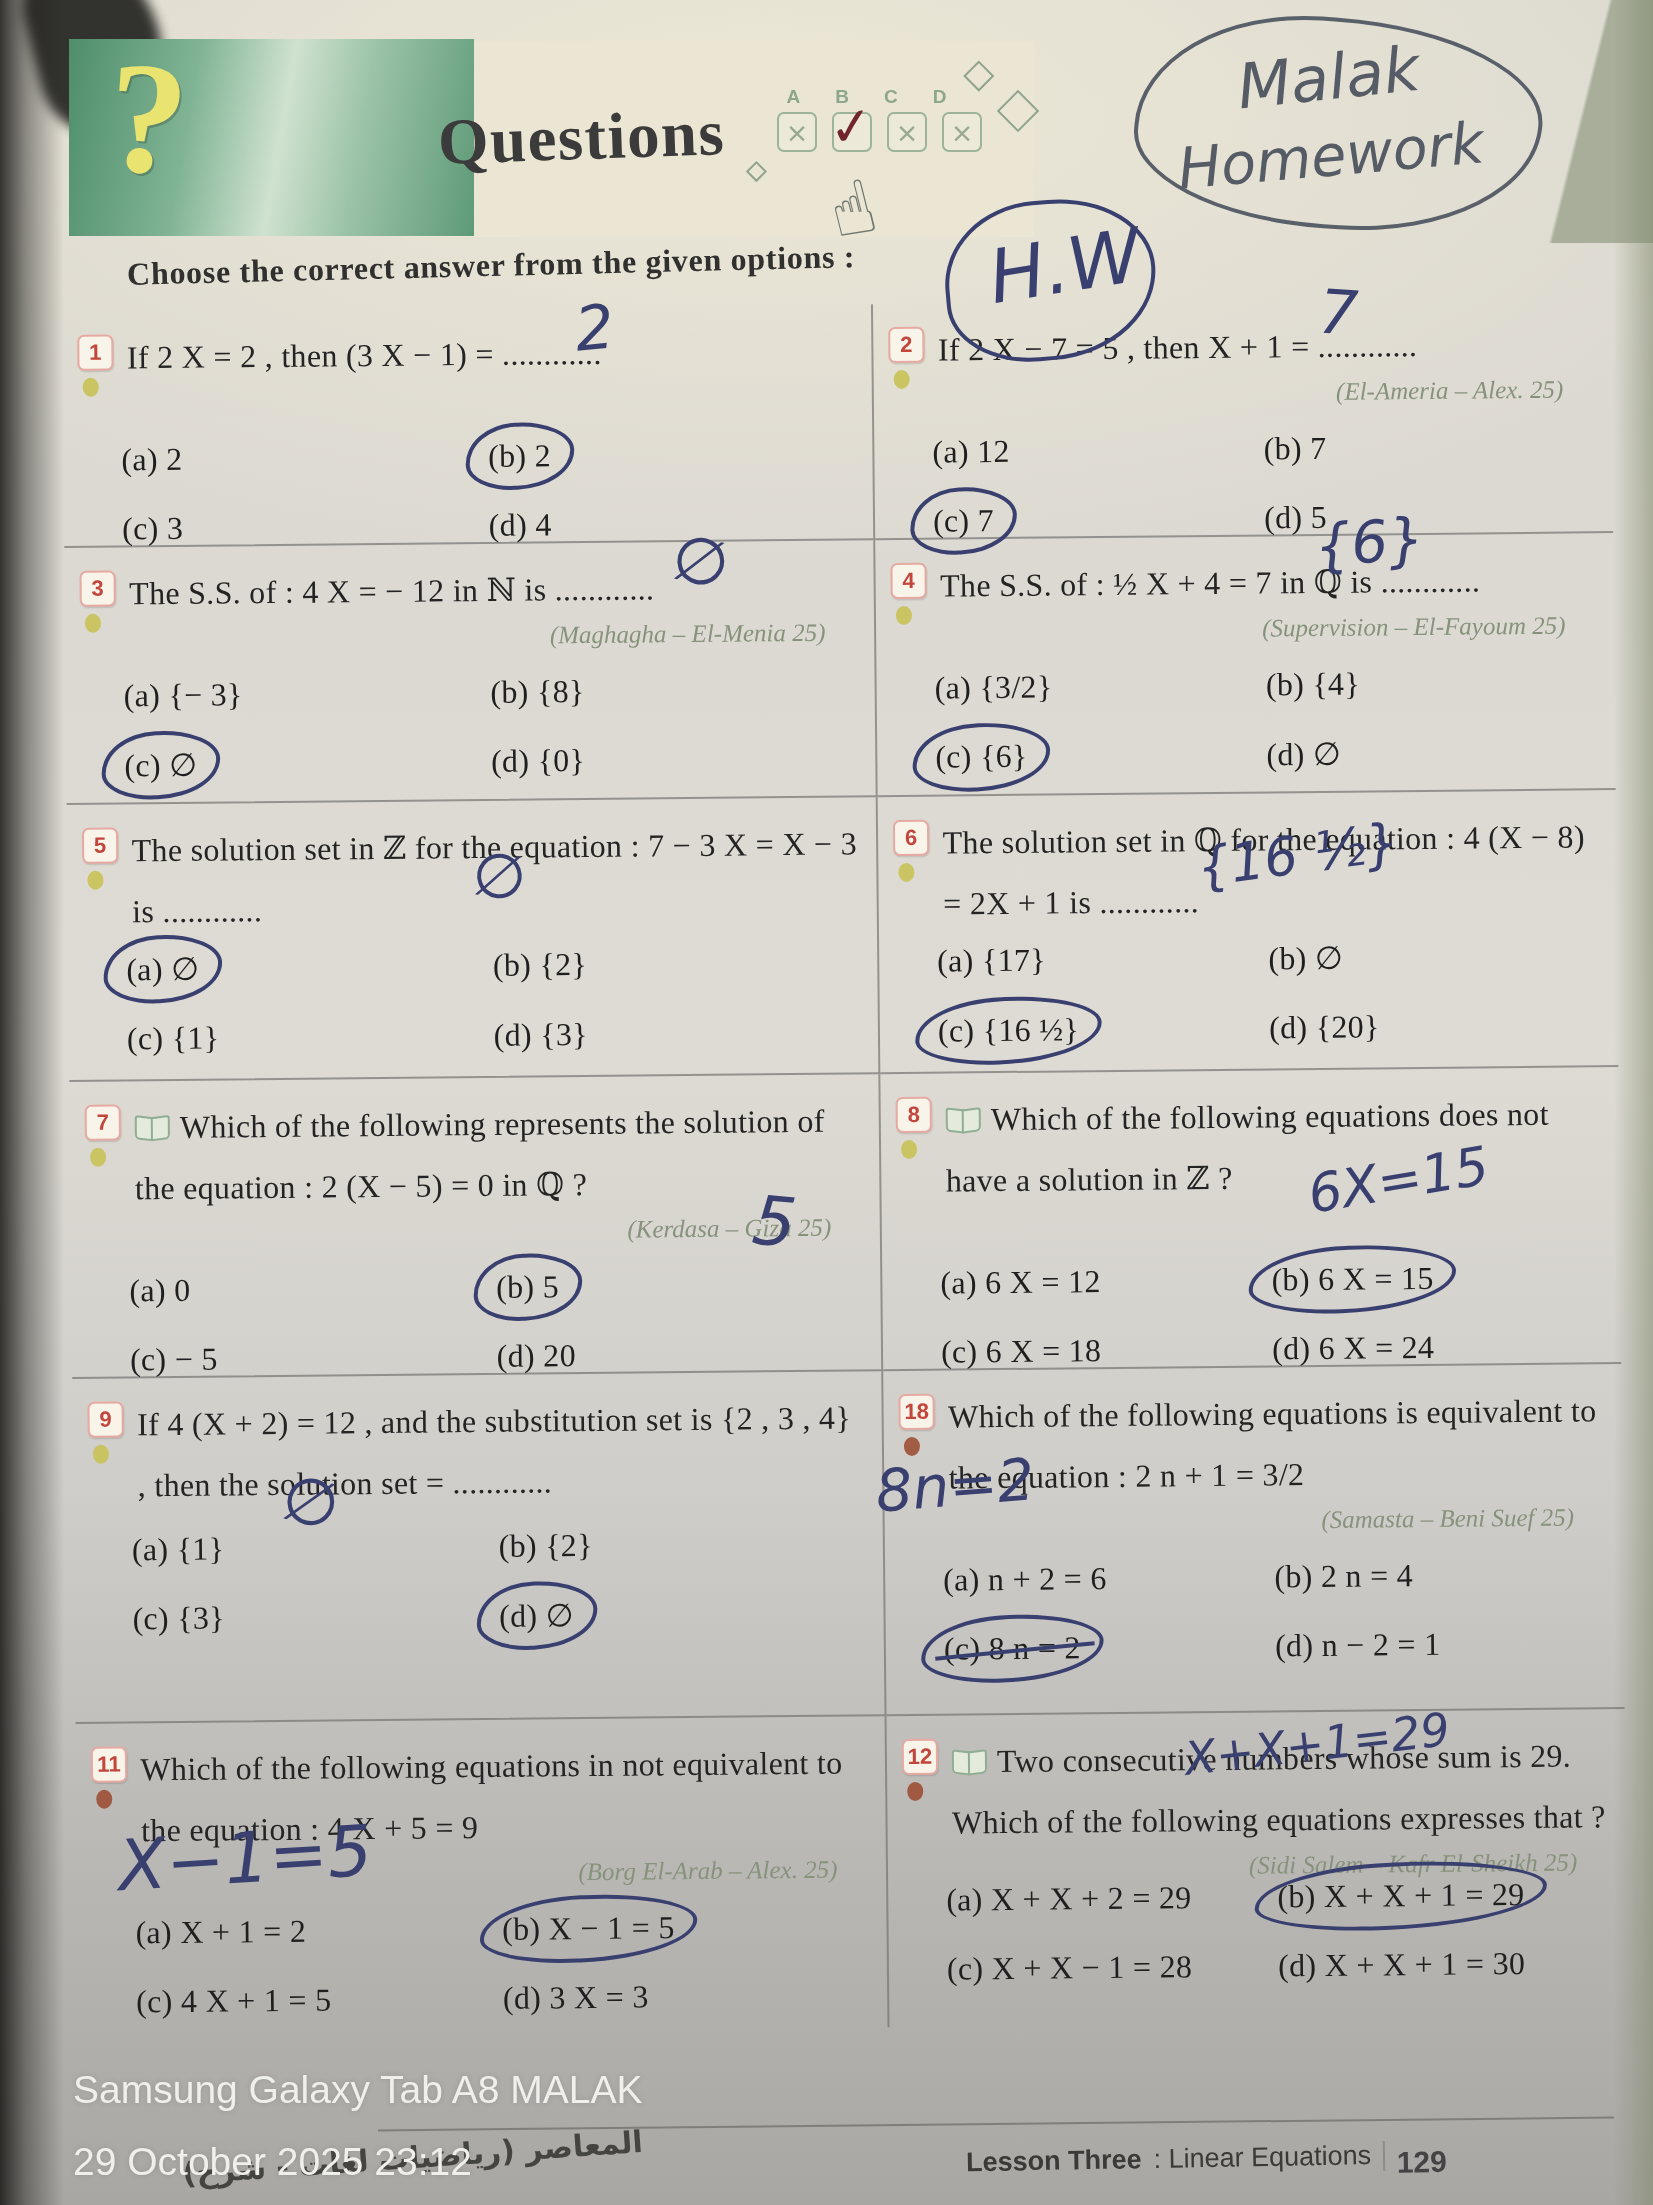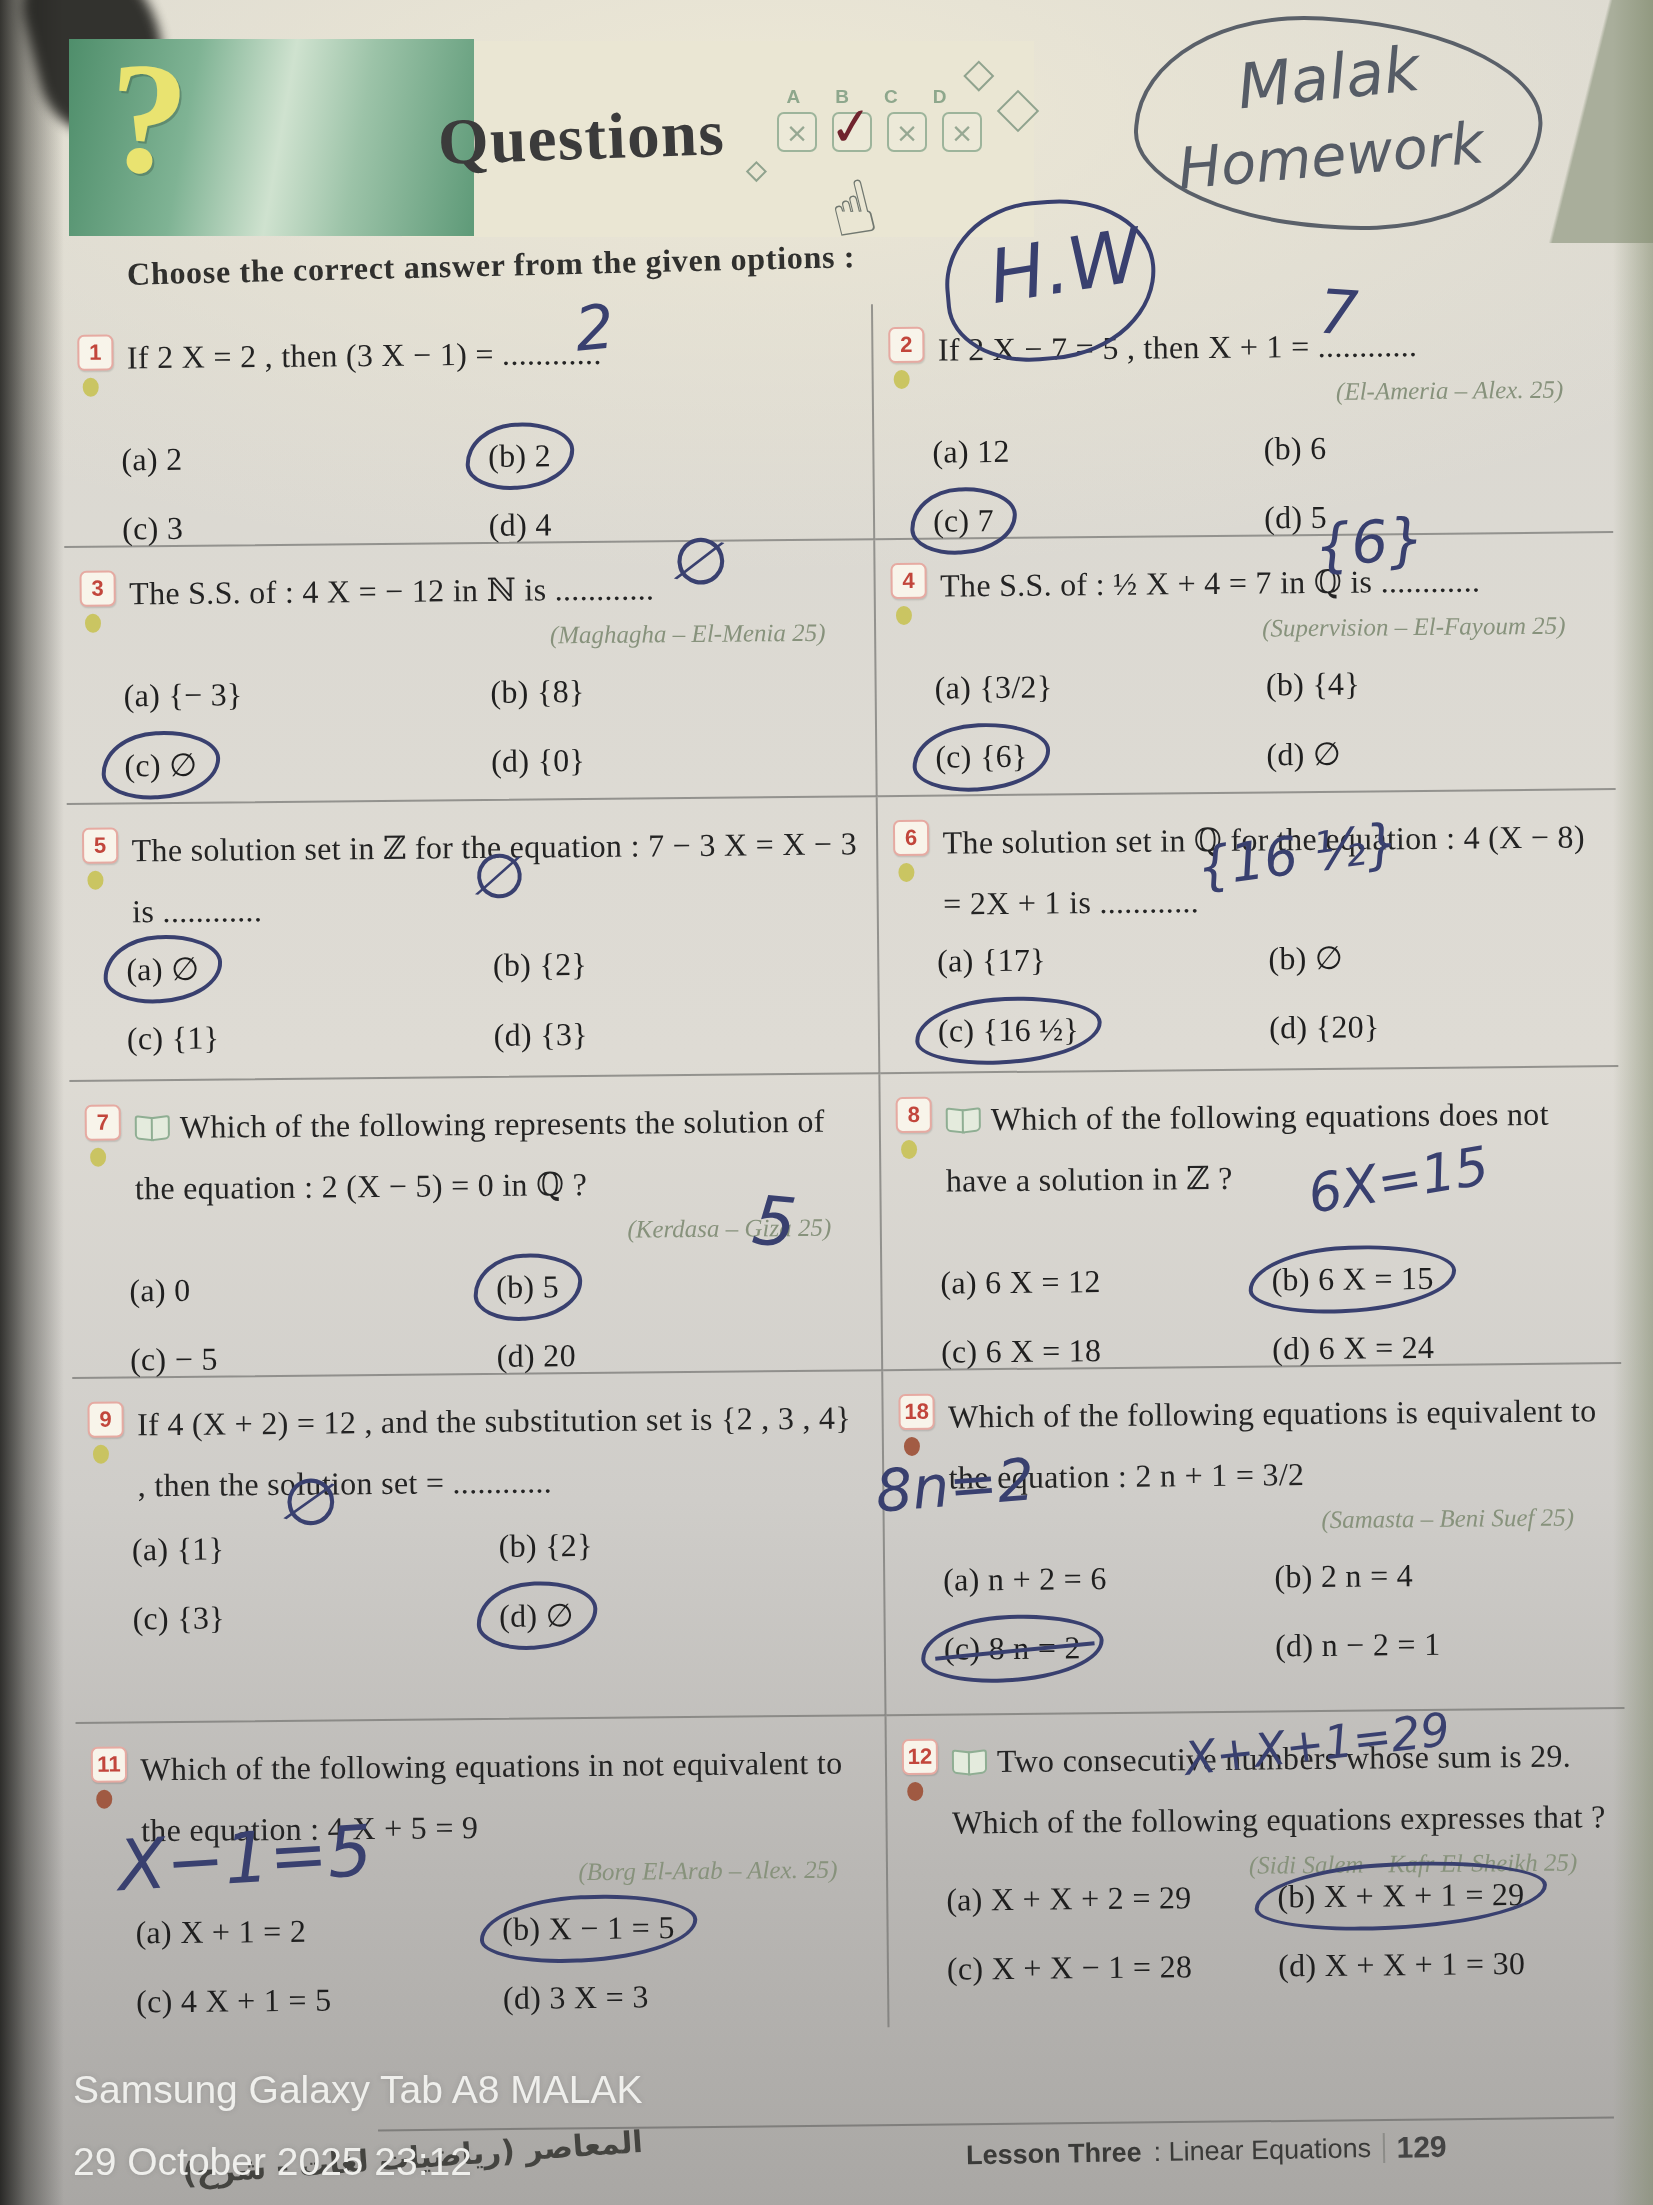--- a/index.html
+++ b/index.html
@@ -97,21 +97,21 @@
     text-shadow:0 0 5.4px rgba(90,90,90,.25);}
   .footer-rule{position:absolute;left:378px;top:2123px;width:1236px;height:2px;
     background:rgba(90,90,88,.55);transform:rotate(-0.6deg);z-index:4;}
   .arabic-stamp{position:absolute;left:182px;top:2140px;z-index:5;direction:rtl;
     font-family:"DejaVu Sans",sans-serif;font-weight:bold;font-size:30px;color:#33332f;
     transform:rotate(-4deg);opacity:.85;}
   .lesson{position:absolute;left:966px;top:2134px;z-index:5;font-family:"Liberation Sans",sans-serif;
     font-size:27px;color:#3a3a38;display:flex;align-items:center;gap:12px;transform:rotate(-1deg);}
   .lesson .bold{font-weight:bold;}
   .lesson .bar{width:1.4px;height:30px;background:#8c8c88;}
-  .lesson .pnum{font-size:30px;font-weight:bold;color:#444;}
+  .lesson .pnum{font-size:30px;font-weight:bold;color:#444;margin-top:15px;}
 </style>
 </head>
 <body>
 
 <div class="photo">
   <div class="edge-tr"></div>
   <div class="edge-r"></div>
   <div class="gutter"></div>
   <div class="corner-blob"></div>
 
@@ -176,21 +176,21 @@
       <div class="qrow">
         <span class="qbadge">
             <span>2</span>
             <i class="qdot"></i>
           </span>
         <p class="qtext"><span>If 2 X − 7 = 5 , then X + 1 = ............</span></p>
       </div>
       <div class="src">(El-Ameria – Alex. 25)</div>
       <div class="opts">
         <div class="opt">(a) 12</div>
-        <div class="opt">(b) 6</div>
+        <div class="opt">(b) 7</div>
         <div class="opt picked">(c) 7</div>
         <div class="opt">(d) 5</div>
       </div>
       <span class="ink" style="left:446px;top:-23px;font-size:61px;transform:rotate(4deg);">7</span>
     </section>
 
     <section class="cell left r2">
       <div class="qrow">
         <span class="qbadge">
             <span>3</span>

